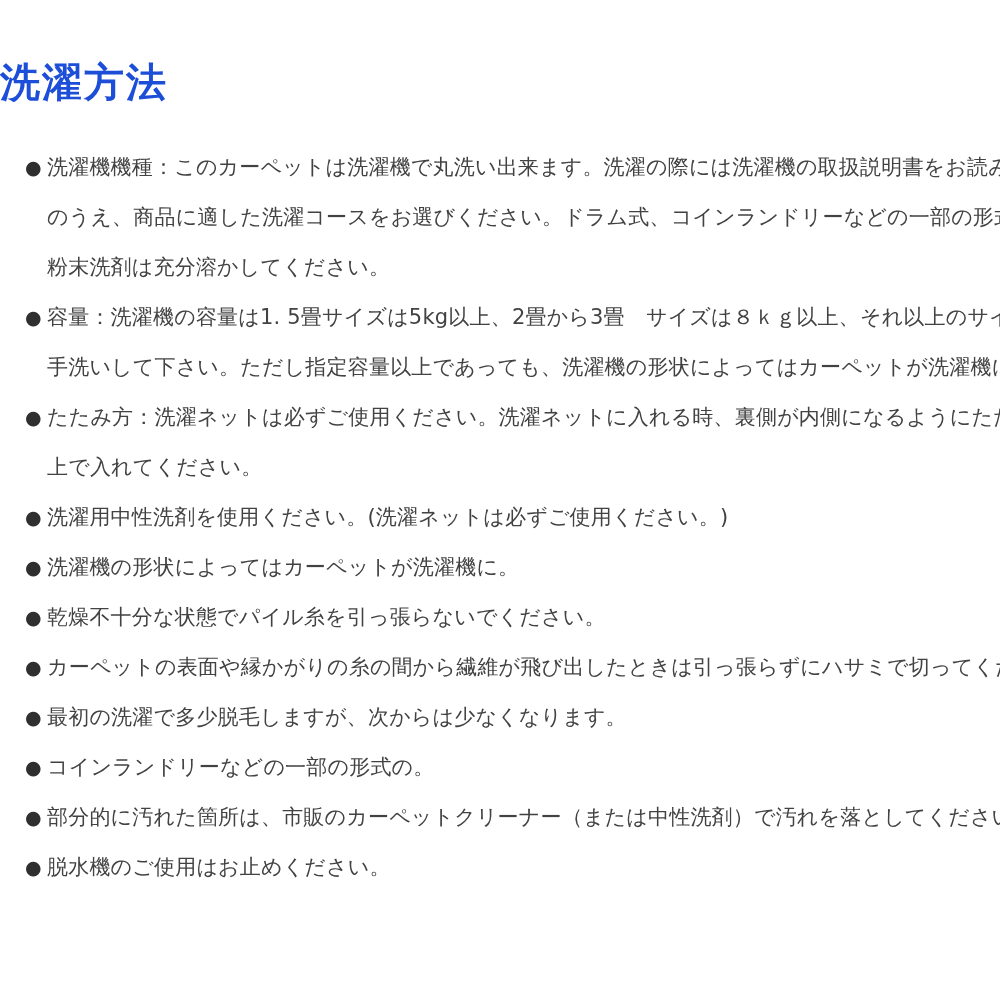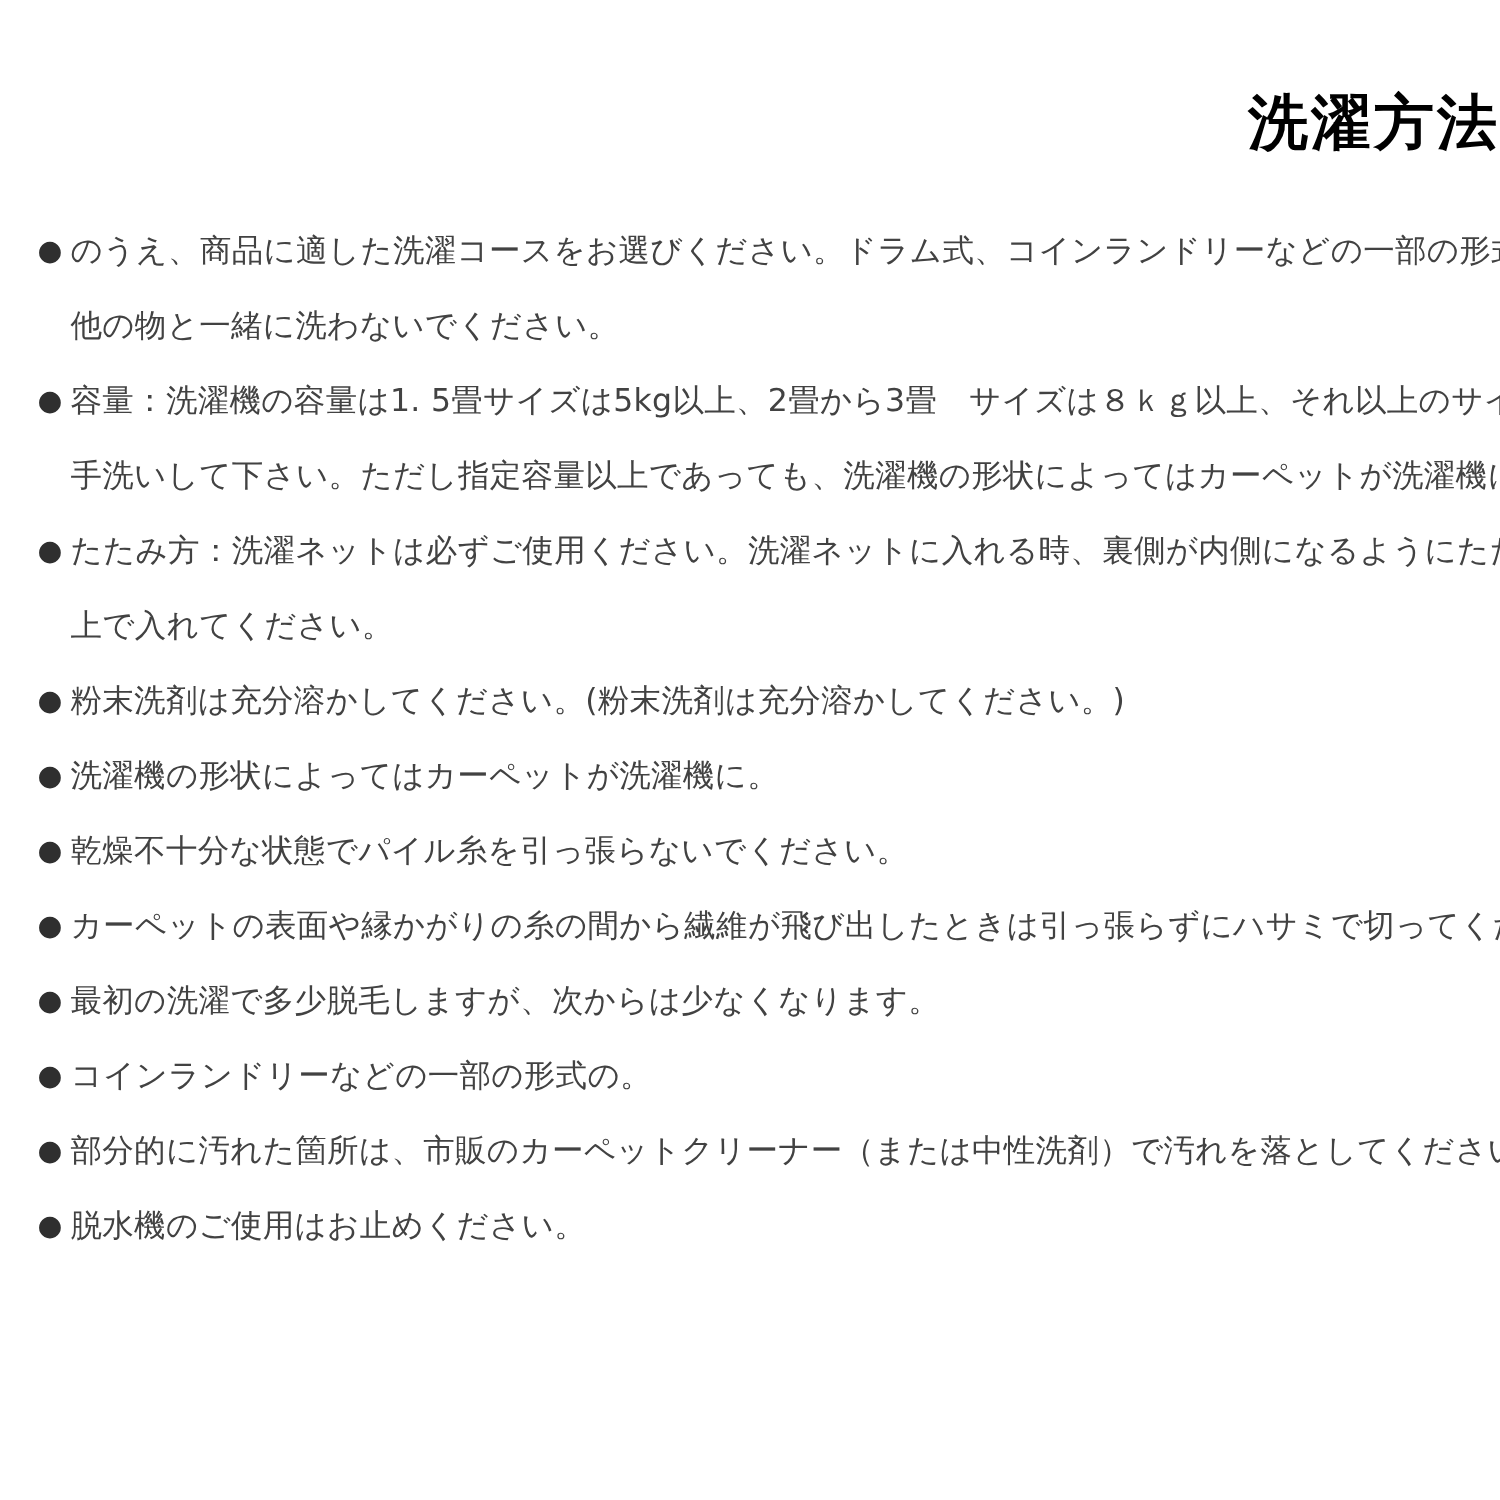--- a/index.html
+++ b/index.html
@@ -13,25 +13,25 @@
     height: 1000px;
     background: #ffffff;
     font-family: "DejaVu Sans", "Liberation Sans", sans-serif;
     color: #424242;
     overflow: hidden;
     box-sizing: border-box;
   }
   .title {
     margin: 0;
     padding-top: 58px;
-    text-align: right;
+    text-align: left;
     font-size: 40px;
     font-weight: bold;
     letter-spacing: 2px;
-    color: #000000;
+    color: #1d4ed8;
     line-height: 1.2;
   }
   .list {
     margin-top: 36px;
     padding: 0 24px 0 25px;
     font-size: 21px;
     line-height: 50px;
   }
   .item {
     position: relative;
@@ -51,36 +51,37 @@
   }
 </style>
 </head>
 <body>
 
 <div class="page">
   <h1 class="title">洗濯方法</h1>
   <div class="list" id="instruction-list">
       <div class="item">
         <span class="bullet">●</span>
+        <div class="line">洗濯機機種：このカーペットは洗濯機で丸洗い出来ます。洗濯の際には洗濯機の取扱説明書をお読み</div>
         <div class="line">のうえ、商品に適した洗濯コースをお選びください。ドラム式、コインランドリーなどの一部の形式の</div>
-        <div class="line">他の物と一緒に洗わないでください。</div>
+        <div class="line">粉末洗剤は充分溶かしてください。</div>
       </div>
       <div class="item">
         <span class="bullet">●</span>
         <div class="line">容量：洗濯機の容量は1. 5畳サイズは5kg以上、2畳から3畳　サイズは８ｋｇ以上、それ以上のサイズは</div>
         <div class="line">手洗いして下さい。ただし指定容量以上であっても、洗濯機の形状によってはカーペットが洗濯機に</div>
       </div>
       <div class="item">
         <span class="bullet">●</span>
         <div class="line">たたみ方：洗濯ネットは必ずご使用ください。洗濯ネットに入れる時、裏側が内側になるようにたたんだ</div>
         <div class="line">上で入れてください。</div>
       </div>
       <div class="item">
         <span class="bullet">●</span>
-        <div class="line">粉末洗剤は充分溶かしてください。(粉末洗剤は充分溶かしてください。)</div>
+        <div class="line">洗濯用中性洗剤を使用ください。(洗濯ネットは必ずご使用ください。)</div>
       </div>
       <div class="item">
         <span class="bullet">●</span>
         <div class="line">洗濯機の形状によってはカーペットが洗濯機に。</div>
       </div>
       <div class="item">
         <span class="bullet">●</span>
         <div class="line">乾燥不十分な状態でパイル糸を引っ張らないでください。</div>
       </div>
       <div class="item">

